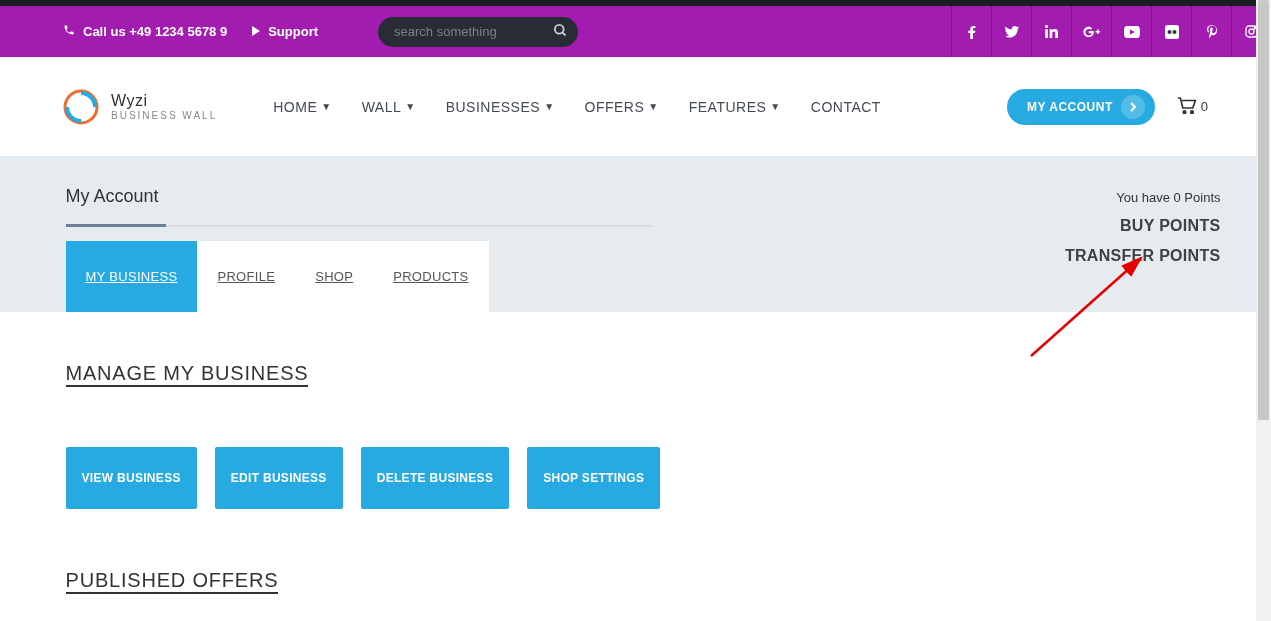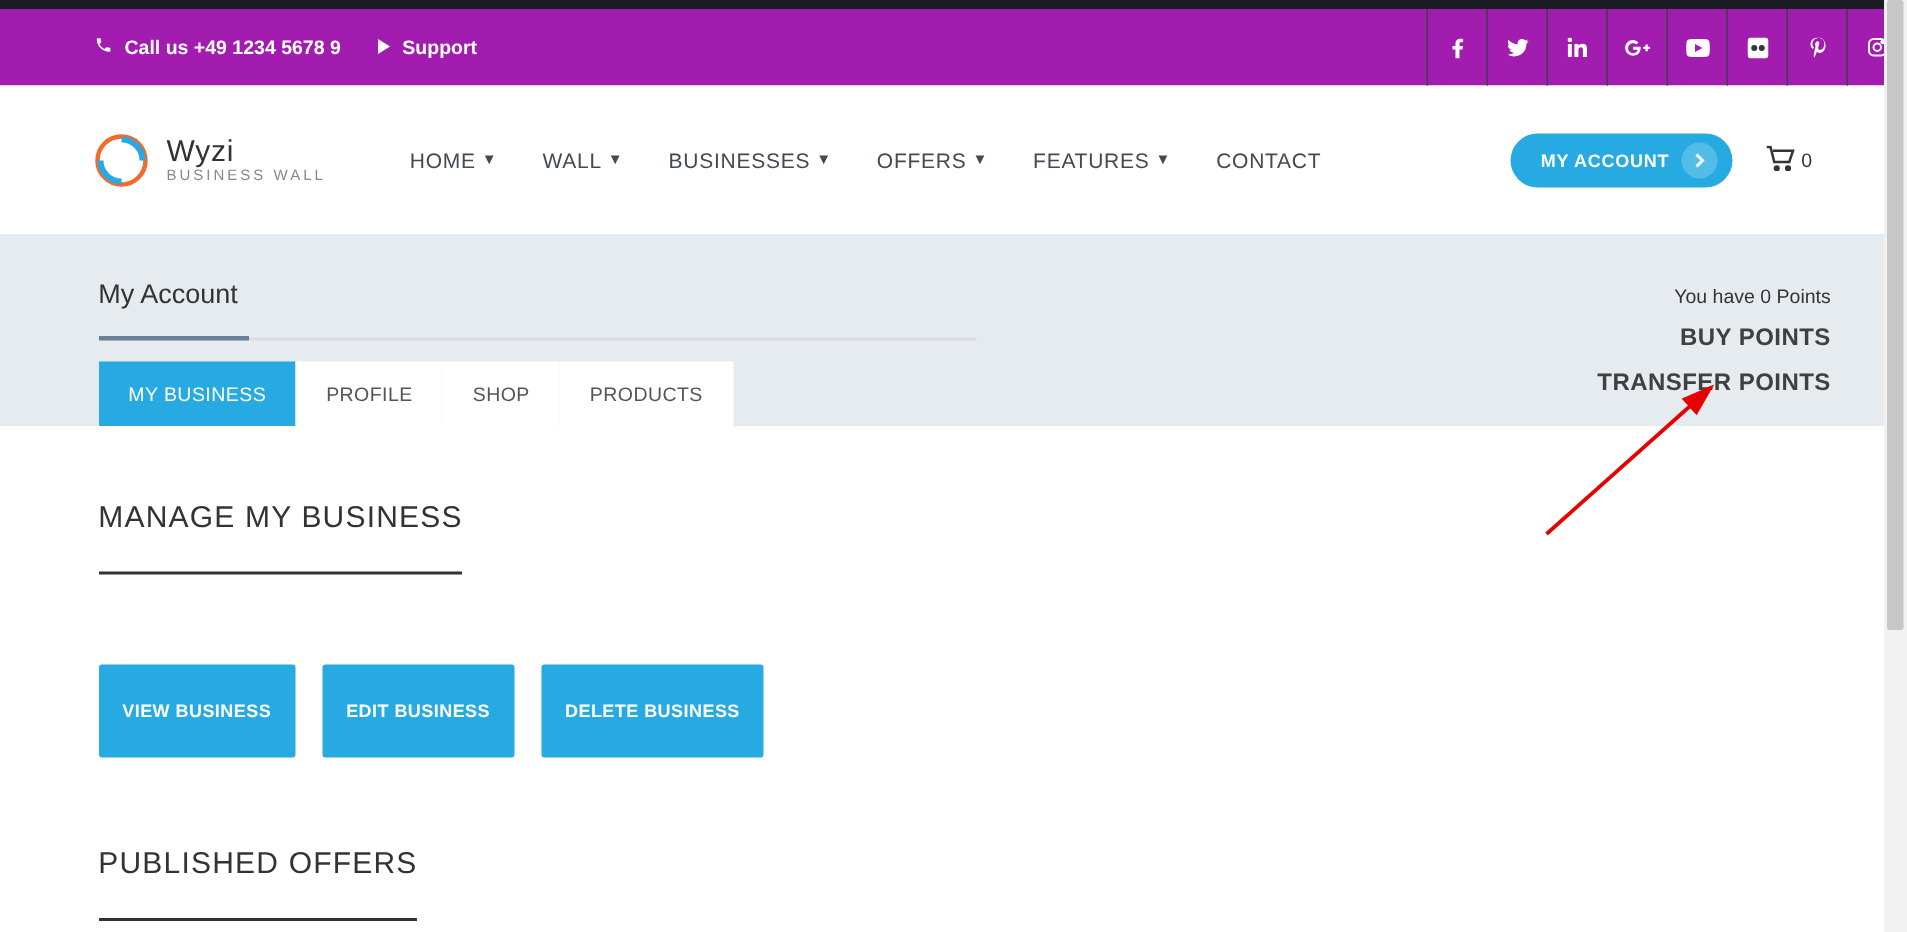--- a/index.html
+++ b/index.html
@@ -19,21 +19,21 @@
   .search-btn { position: absolute; right: 10px; top: 6px; background: none; border: none; cursor: pointer; color: #c7cbd1; }
   .social-row { margin-left: auto; display: flex; height: 100%; }
   .social-item { width: 40px; height: 100%; border-left: 1px solid #3a404c; display: flex; align-items: center; justify-content: center; color: #fff; font-size: 14px; cursor: pointer; }
   .social-item:last-child { border-right: 1px solid #3a404c; }
   
   
   .mainnav { background: #fff; height: 99px; display: flex; align-items: center; padding: 0 63px; }
   .logo-wrap { display: flex; align-items: center; gap: 12px; }
   .logo-circle { width: 36px; height: 36px; position: relative; }
   .brand-text { line-height: 1; }
-  .brand-name { font-size: 20px; font-weight: 400; color: #333; letter-spacing: 0.5px; }
+  .brand-name { font-size: 16px; font-weight: 400; color: #333; letter-spacing: 0.5px; }
   .brand-sub { font-size: 10px; letter-spacing: 2px; color: #888; margin-top: 2px; }
   .nav-links { display: flex; gap: 30px; margin-left: 56px; }
   .nav-link { color: #434a54; font-size: 14px; font-weight: 500; letter-spacing: 0.5px; cursor: pointer; display: flex; align-items: center; gap: 4px; }
   .caret { font-size: 10px; }
   .nav-right { margin-left: auto; display: flex; align-items: center; gap: 12px; }
   .btn-account { background: #27aae1; color: #fff; border-radius: 18px; height: 36px; padding: 0 10px 0 20px; display: flex; align-items: center; font-size: 12px; font-weight: bold; letter-spacing: 0.5px; cursor: pointer; border: none; gap: 8px; }
   .btn-account .circle { width: 24px; height: 24px; border-radius: 50%; background: #53bde8; display: flex; align-items: center; justify-content: center; }
   .btn-logout { background: #748494; color: #fff; border-radius: 18px; height: 36px; padding: 0 20px; font-size: 12px; font-weight: bold; letter-spacing: 0.5px; cursor: pointer; border: none; }
   .cart { display: flex; align-items: center; gap: 4px; color: #333; font-size: 13px; cursor: pointer; margin-left: 10px; }
   
@@ -43,27 +43,27 @@
   .page-title { font-size: 18px; color: #333; font-weight: 500; }
   .title-underline-wrap { margin-top: 18px; width: 585px; height: 2px; background: #d9dde2; position: relative; }
   .title-underline-active { position: absolute; left: 0; top: -1px; width: 100px; height: 3px; background: #6b7f99; }
   
   .points-box { position: absolute; right: 0; top: 0; text-align: right; font-size: 13px; line-height: 1.9; }
   .points-text { color: #333; }
   .points-link { color: #404040; font-weight: bold; cursor: pointer; font-size: 16px; letter-spacing: 0.3px; display: block; }
   
   
   .tabs { display: flex; margin-top: 14px; }
-  .tab { background: #fff; padding: 14px 20px; font-size: 13px; font-weight: 500; color: #555; cursor: pointer; letter-spacing: 0.3px; }
+  .tab { background: #fff; padding: 28px 20px; font-size: 13px; font-weight: 500; color: #555; cursor: pointer; letter-spacing: 0.3px; text-decoration: underline; }
   .tab.active { background: #27aae1; color: #fff; }
   
   
   .content { padding: 50px 0 60px 0; width: 1170px; margin: 0 auto; }
   .content-inner { padding-left: 15px; }
-  .section-title { font-size: 20px; font-weight: 500; letter-spacing: 0.8px; color: #333; border-bottom: 2px solid #333; display: inline-block; padding-bottom: 24px; margin-top: 60px; }
+  .section-title { font-size: 20px; font-weight: 500; letter-spacing: 0.8px; color: #333; border-bottom: 2px solid #333; display: inline-block; padding-bottom: 0; margin-top: 60px; }
   .section-title:first-child { margin-top: 0; }
   .btn-row { display: flex; gap: 18px; margin-top: 60px; }
   .btn-blue { background: #27aae1; color: #fff; border: none; padding: 24px 16px; font-size: 12px; font-weight: bold; letter-spacing: 0.3px; cursor: pointer; border-radius: 2px; }
   
   
   .arrow-svg { position: absolute; pointer-events: none; }
   
   
   .scrollbar-track { position: fixed; right: 0; top: 0; width: 15px; height: 100%; background: #f1f1f1; }
   .scrollbar-thumb { position: absolute; left: 2px; top: 0; width: 11px; height: 420px; background: #c7c7c7; border-radius: 2px; }
@@ -84,20 +84,31 @@
       <span>Call us +49 1234 5678 9</span>
     </a>
     <a class="support-link">
       <span>
         <svg width="8" height="10" viewBox="0 0 8 10" fill="#fff">
             <path d="M0 0l8 5-8 5z"></path>
           </svg>
       </span>
       <span>Support</span>
     </a>
+    <div class="search-wrap">
+      <input class="search-input" placeholder="search something" style="">
+      <button class="search-btn">
+        <span>
+          <svg width="15" height="15" viewBox="0 0 24 24" fill="none" stroke="#c7cbd1" stroke-width="3">
+              <circle cx="10" cy="10" r="7"></circle>
+              <line x1="20" y1="20" x2="15" y2="15"></line>
+            </svg>
+        </span>
+      </button>
+    </div>
   </div>
   <div class="social-row">
     <a class="social-item">
         <svg width="8" height="14" viewBox="0 0 8 14" fill="#fff">
           <path d="M5 14V8h2l.3-2.3H5V4.2c0-.7.2-1.1 1.2-1.1H7.4V1C7.2 1 6.4.9 5.5.9 3.6.9 2.3 2 2.3 4v1.7H.3V8h2v6H5z"></path>
         </svg>
       </a>
     <a class="social-item">
         <svg width="14" height="12" viewBox="0 0 14 12" fill="#fff">
           <path d="M14 1.4c-.5.2-1.1.4-1.6.4.6-.4 1-.9 1.3-1.6-.6.3-1.2.6-1.8.7C11.3.4 10.6 0 9.7 0 8 0 6.7 1.3 6.7 2.9c0 .2 0 .5.1.7C4.3 3.4 2 2.2.6.5.3 1 .2 1.5.2 2c0 1 .5 1.9 1.3 2.4-.5 0-.9-.1-1.3-.4v.1c0 1.4 1 2.6 2.4 2.9-.2.1-.5.1-.8.1-.2 0-.4 0-.6-.1.4 1.2 1.5 2 2.8 2-.1.8-2.3 1.3-3.7 1.3H.1c1.3.8 2.8 1.3 4.4 1.3 5.3 0 8.1-4.3 8.1-8.1v-.4c.5-.3 1-.8 1.4-1.3z"></path>
@@ -231,20 +242,21 @@
   </div>
 </div>
 
 <div class="content">
   <div class="content-inner">
     <div class="section-title">MANAGE MY BUSINESS</div>
     <div class="btn-row">
       <button class="btn-blue">VIEW BUSINESS</button>
       <button class="btn-blue">EDIT BUSINESS</button>
       <button class="btn-blue">DELETE BUSINESS</button>
+      <button class="btn-blue">SHOP SETTINGS</button>
     </div>
     <div class="section-title">PUBLISHED OFFERS</div>
   </div>
 </div>
 
 <div class="scrollbar-track">
   <div class="scrollbar-thumb"></div>
 </div>
 
 </body></html>

